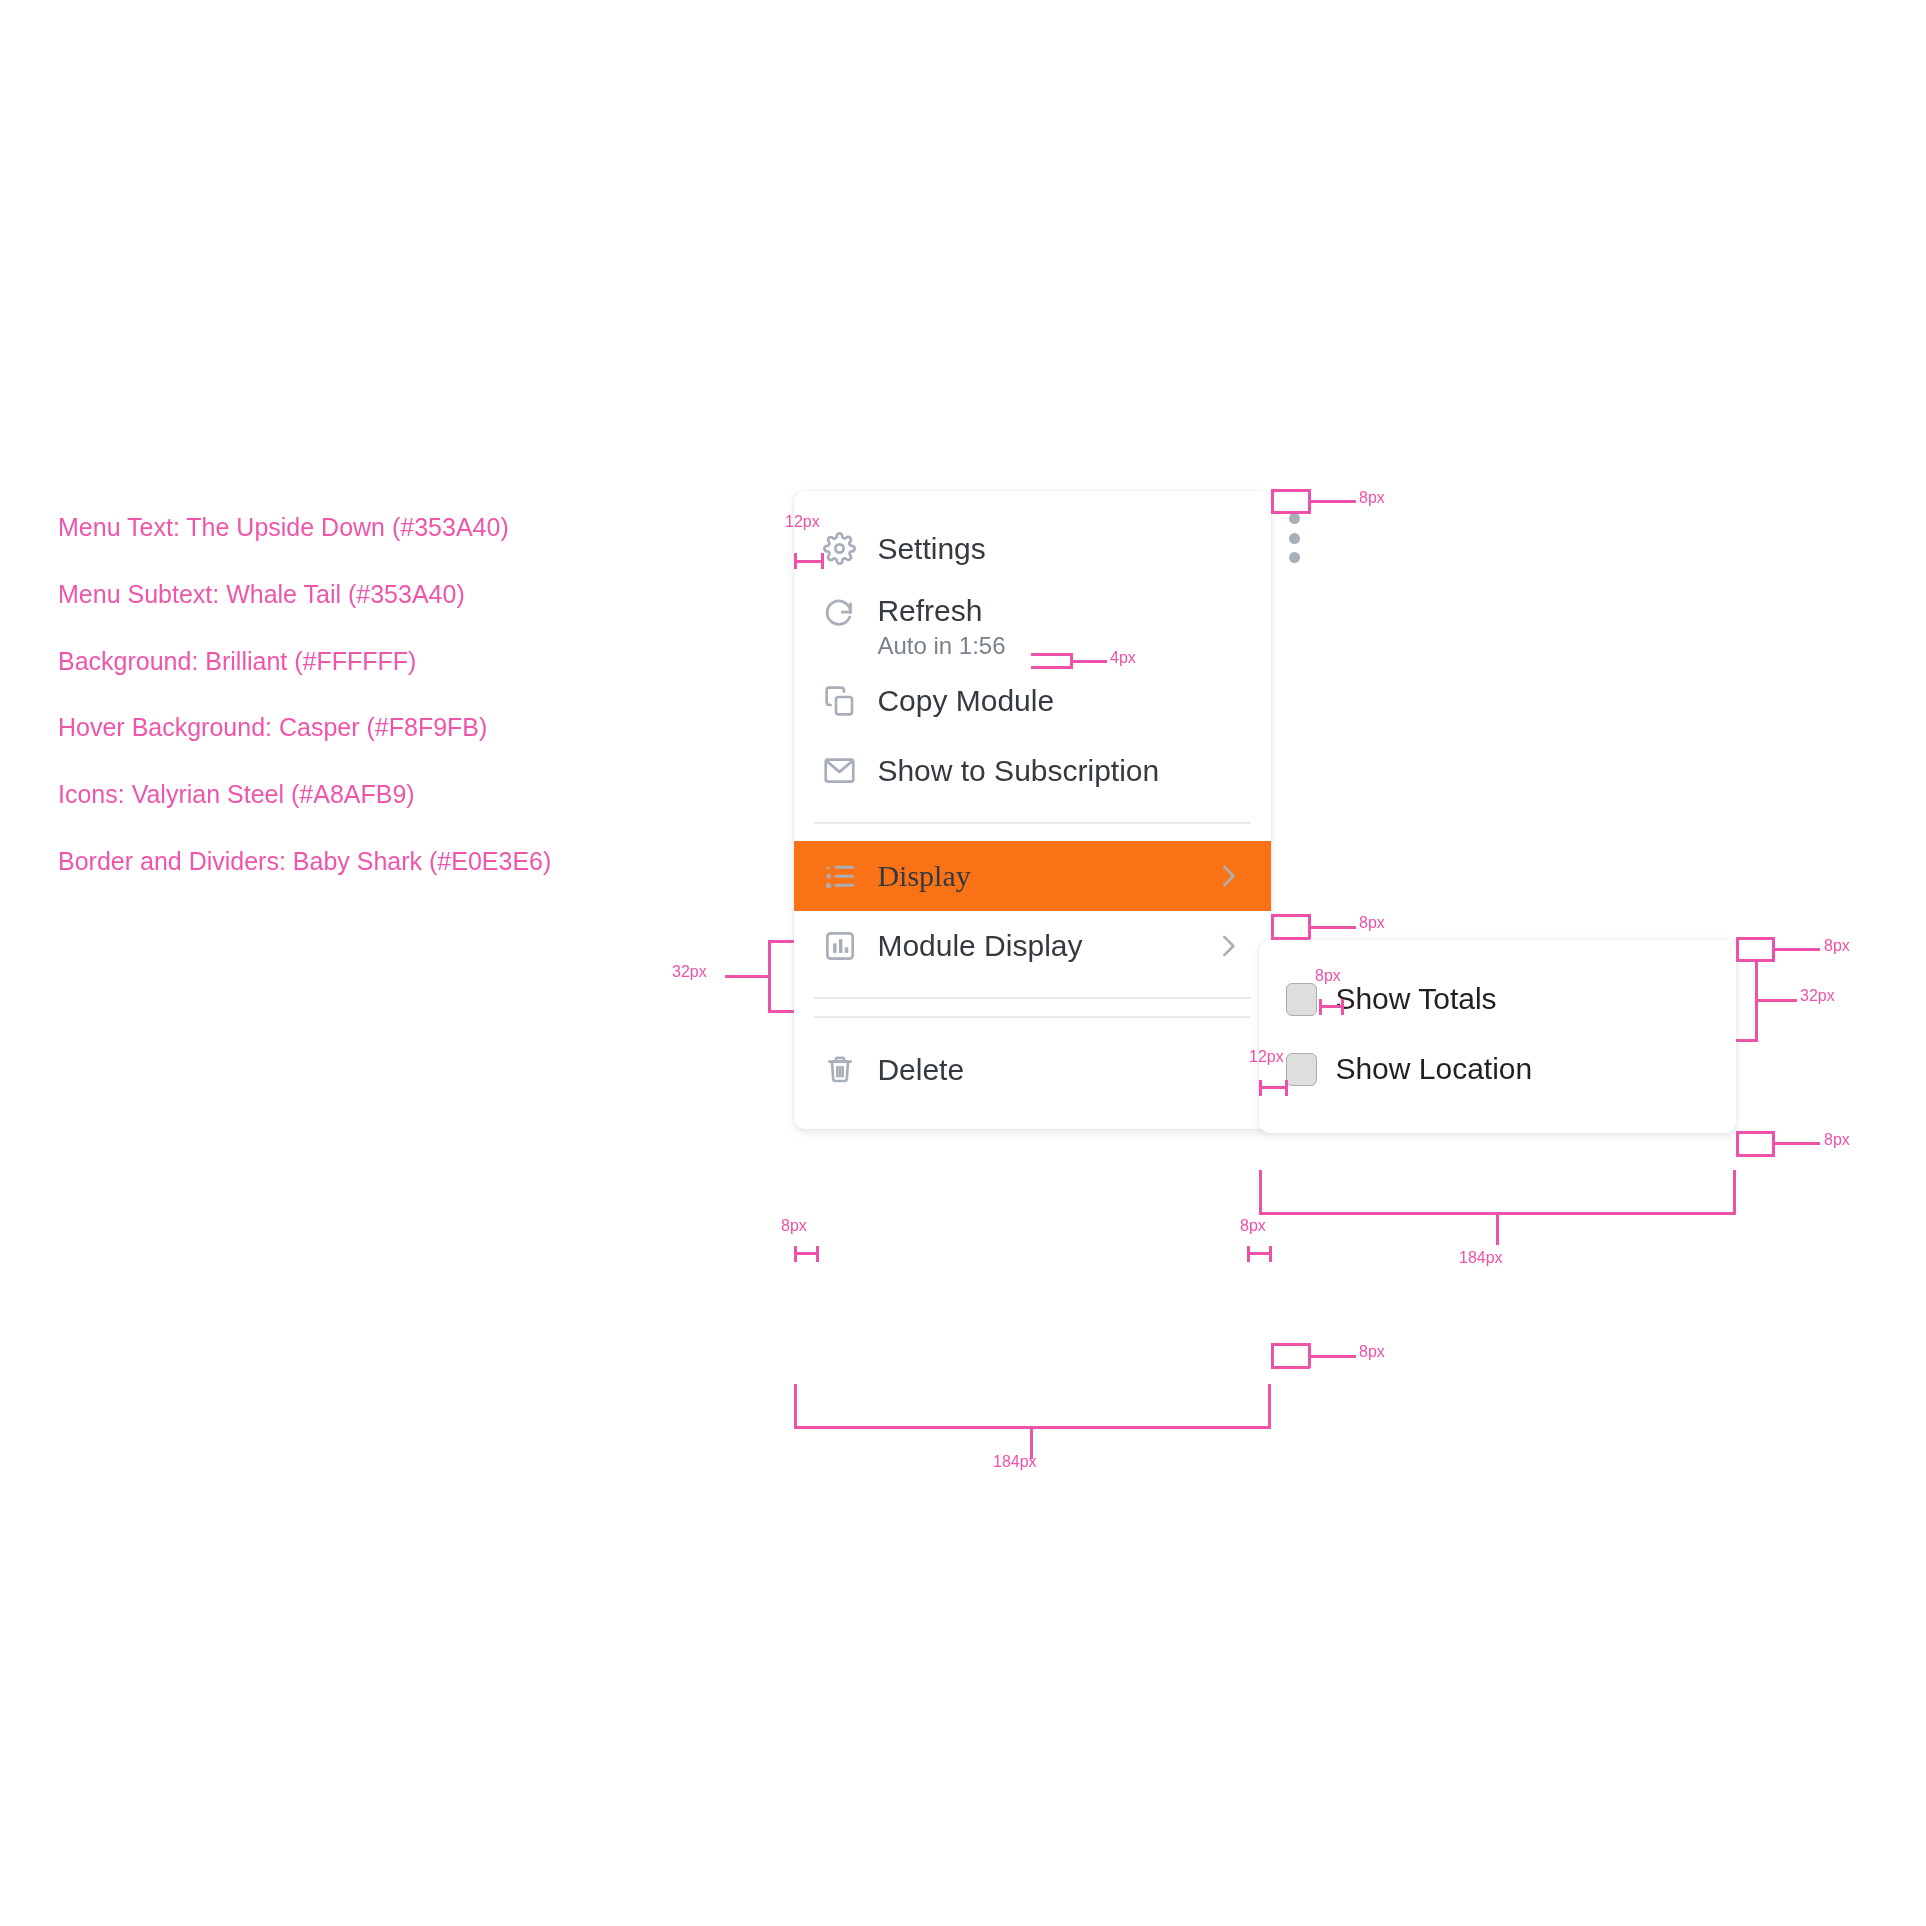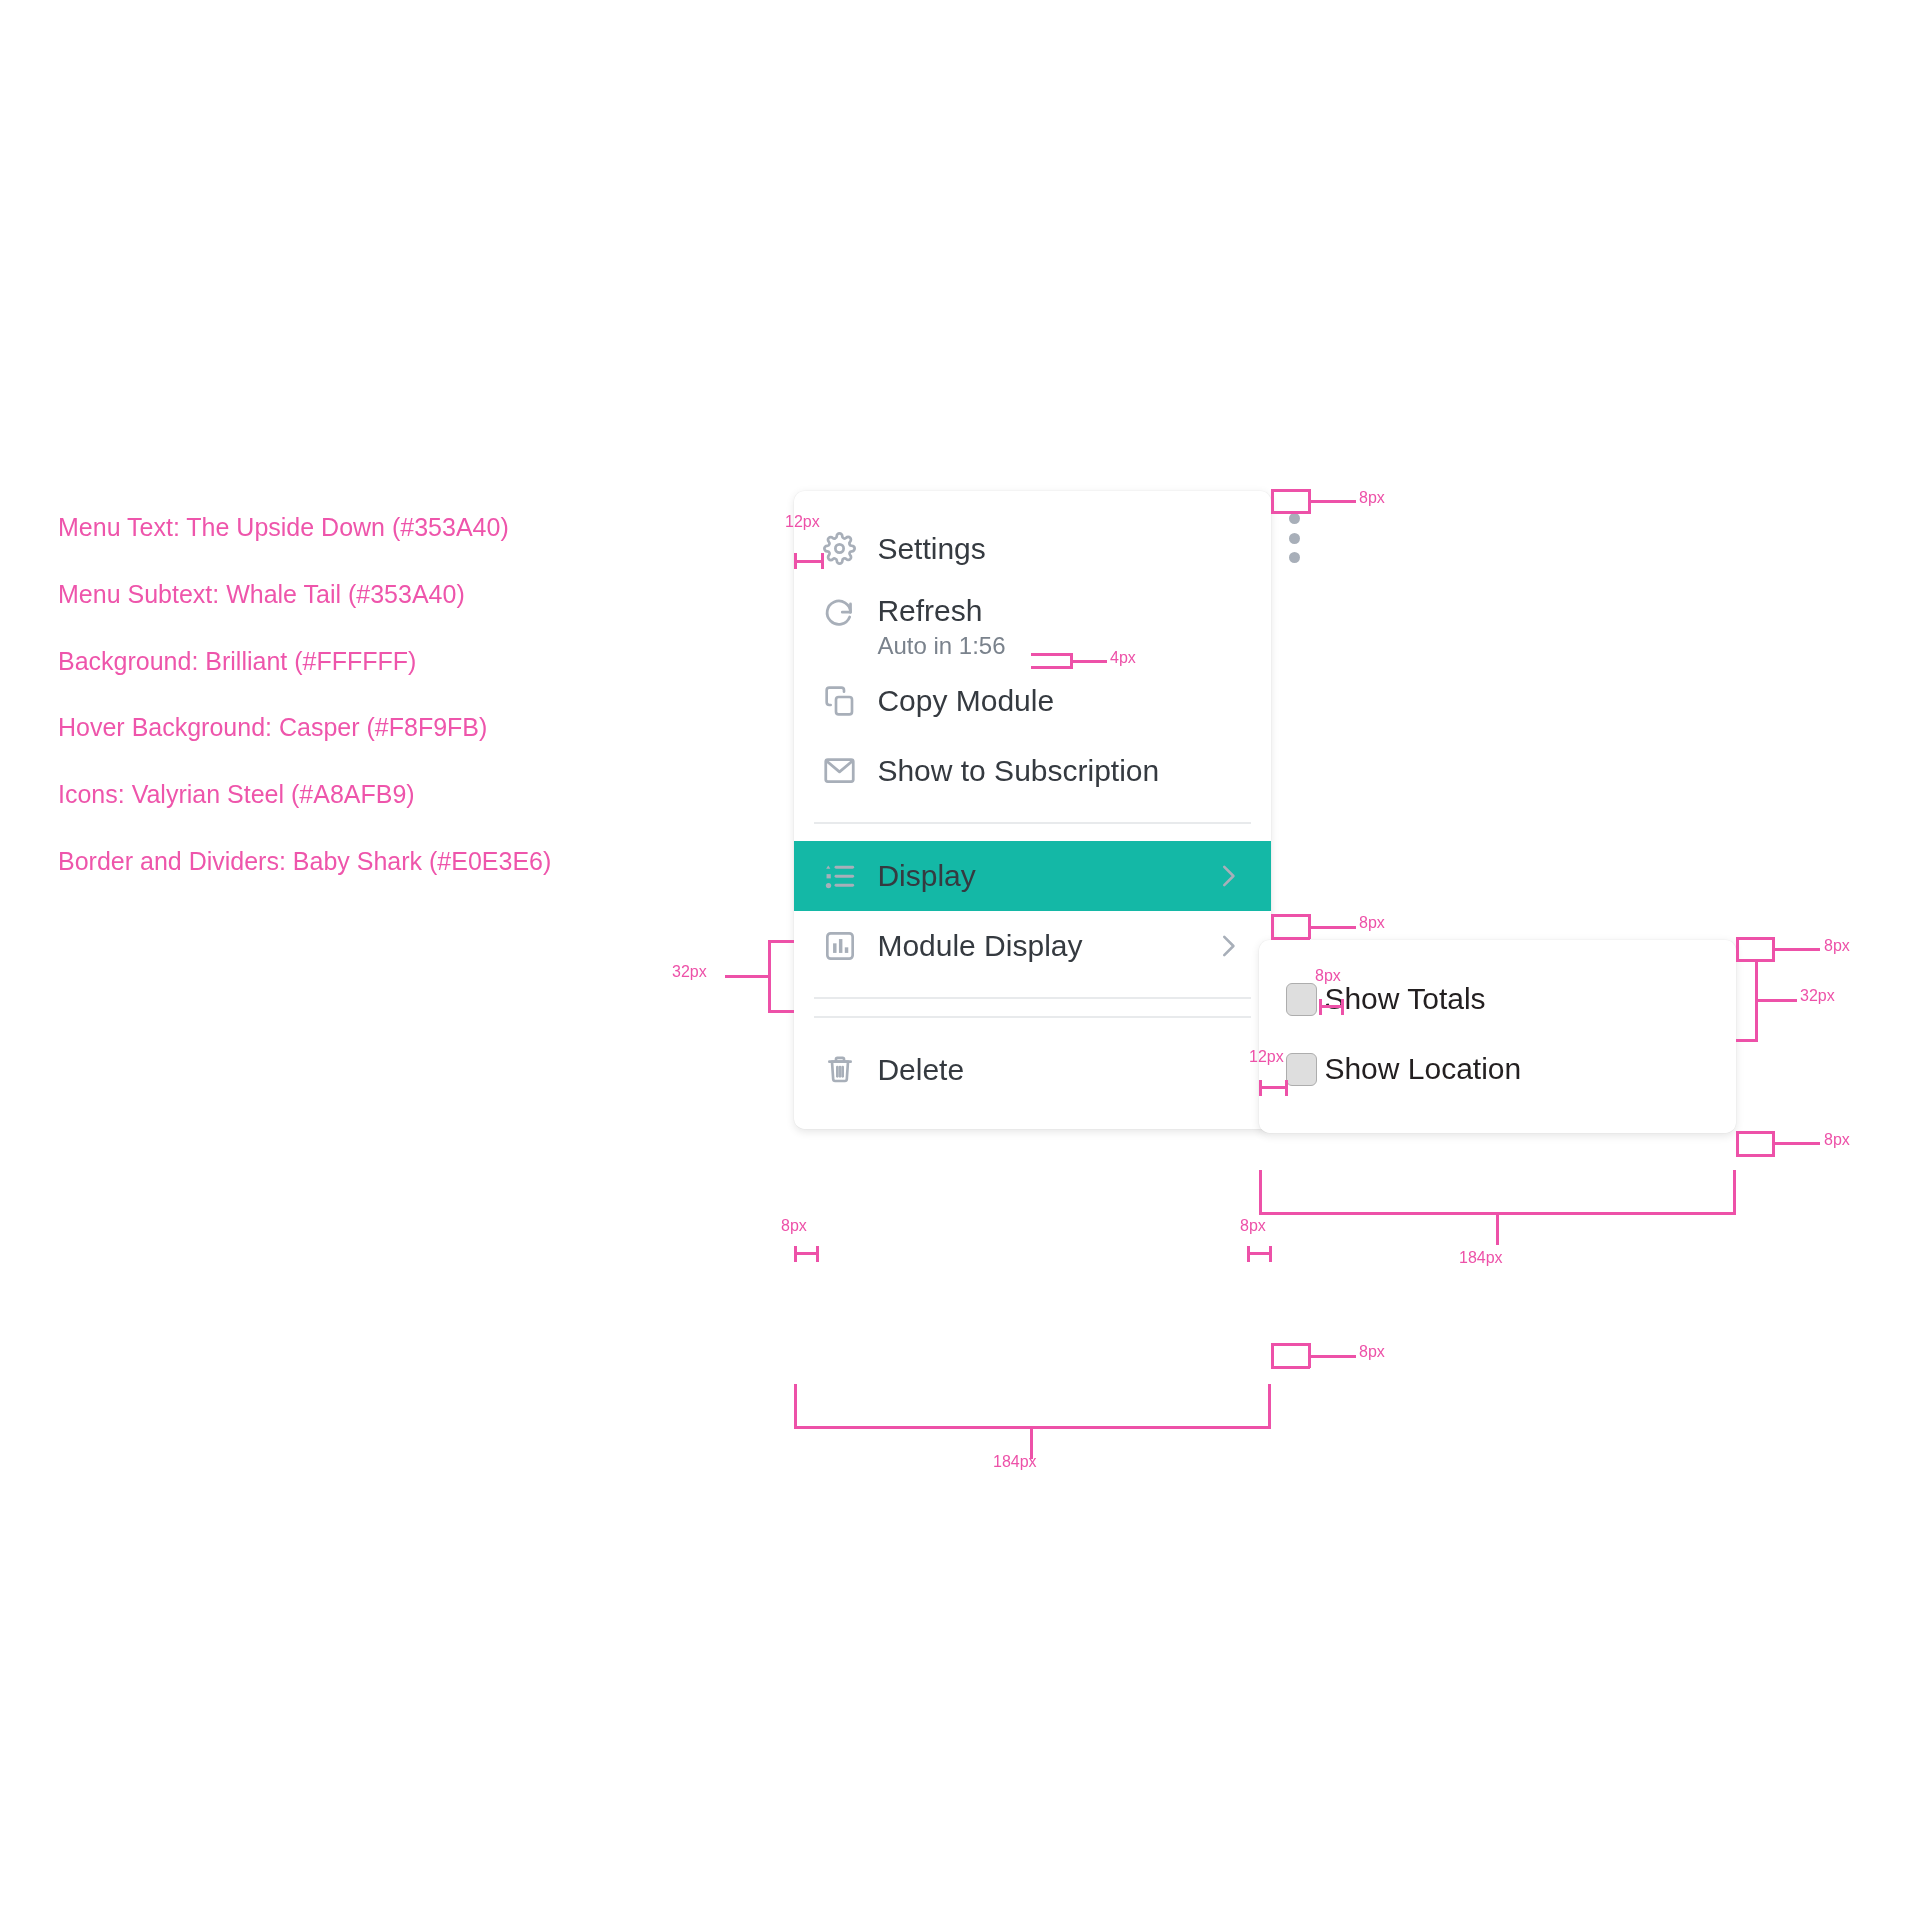--- a/index.html
+++ b/index.html
@@ -52,21 +52,22 @@
   }
   .menu-row {
     display: flex;
     align-items: center;
     min-height: 70px;
     padding: 0 0 0 27.4px;
     box-sizing: border-box;
     position: relative;
   }
   .menu-row.highlight {
-    background: #14b8a6;
+    background: #f97316;
+    font-family: Liberation Serif, serif;
   }
   .menu-icon {
     width: 37px;
     height: 37px;
     flex: 0 0 37px;
     display: flex;
     align-items: center;
     justify-content: center;
     color: #A8AFB9;
   }
@@ -132,21 +133,21 @@
     height: 33px;
     flex: 0 0 31px;
     background: #DEDEDE;
     border: 1.8px solid #ADADAD;
     border-radius: 6px;
     box-sizing: border-box;
   }
   .sub-label {
     font-size: 30px;
     color: #231F20;
-    margin-left: 7px;
+    margin-left: 18px;
     white-space: nowrap;
     line-height: 1.12;
   }
 
   
   .kebab {
     position: absolute;
     left: 1289px;
     top: 513px;
     display: flex;

